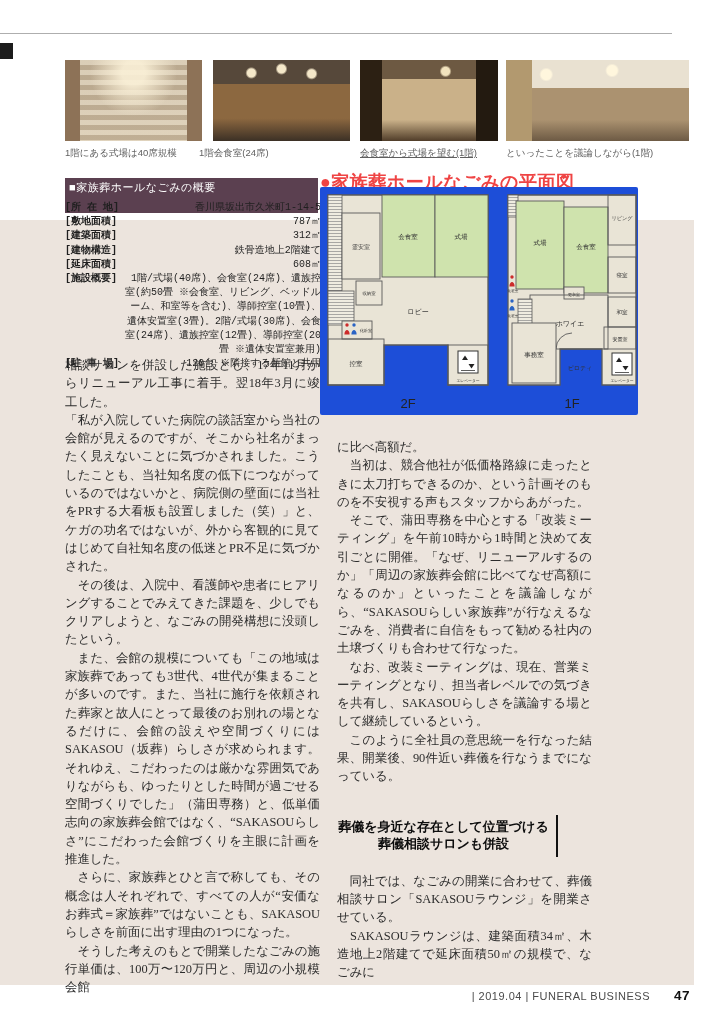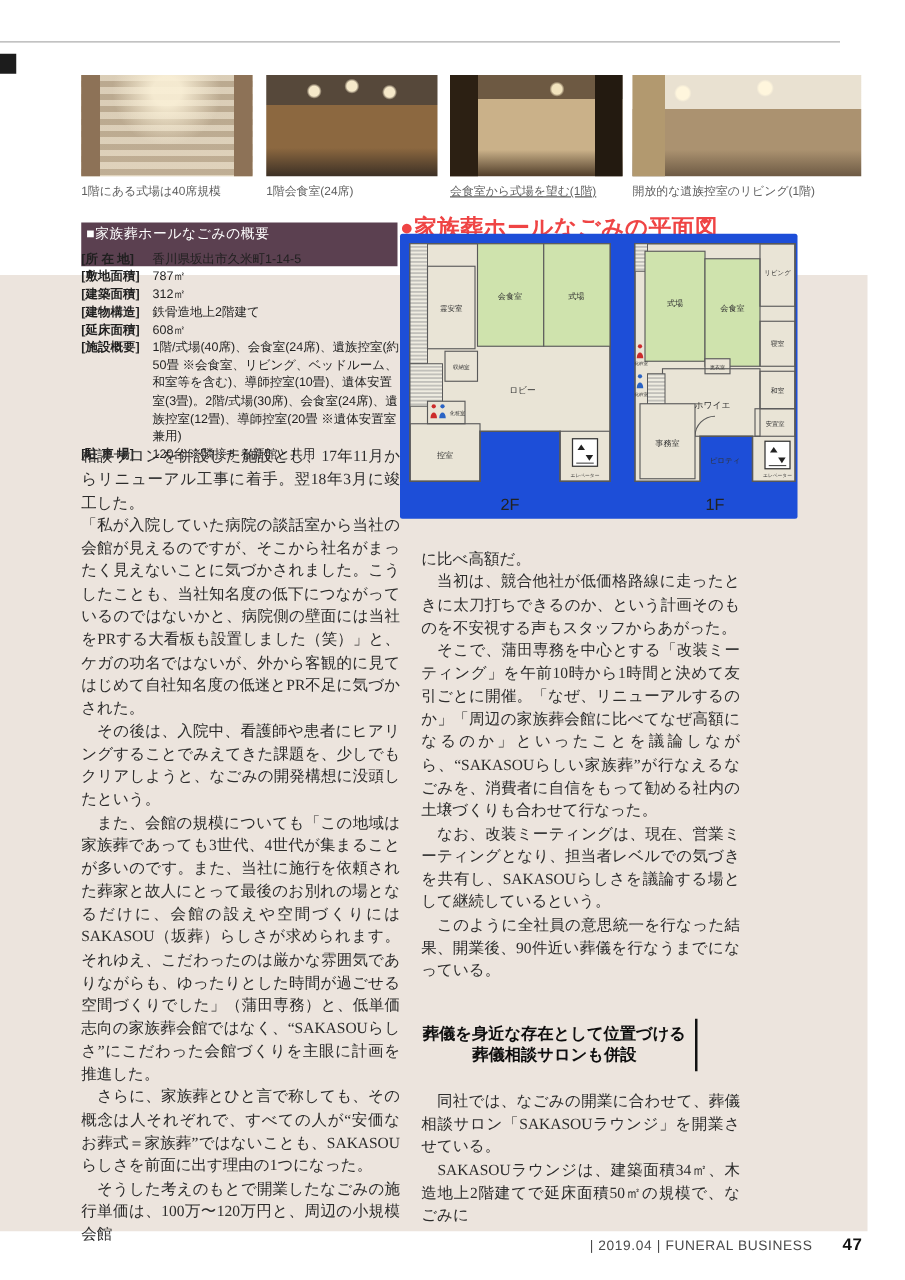--- a/index.html
+++ b/index.html
@@ -31,29 +31,29 @@
       linear-gradient(90deg,#2c2013 0 16%, transparent 16% 84%, #231a10 84%),
       radial-gradient(circle at 62% 14%, #f2e3bd 0 4px, transparent 6px),
       linear-gradient(180deg,#6d5942 0 24%, #cab189 24% 74%, #503d29 100%);}
   .photo4{left:506px;width:183px;
     background:
       radial-gradient(circle at 22% 18%, #fff6dd 0 5px, transparent 7px),
       radial-gradient(circle at 58% 13%, #fff6dd 0 5px, transparent 7px),
       linear-gradient(90deg,#b2996f 0 14%, transparent 14%),
       linear-gradient(180deg,#e9e1d1 0 34%, #ab9270 34% 74%, #6d5a44 100%);}
   .caption{position:absolute;top:147px;font-size:9.5px;color:#5f5f5f;letter-spacing:0;white-space:nowrap;}
-  .cap1{left:65px;}.cap2{left:213px;}.cap3{left:360px;text-decoration:underline;}.cap4{left:506px;}
+  .cap1{left:65px;}.cap2{left:199px;}.cap3{left:360px;text-decoration:underline;}.cap4{left:506px;}
 
   
   .ov-header{position:absolute;left:65px;top:178px;width:253px;height:35px;box-sizing:border-box;
     background:#5b4050;color:#fff;font-weight:normal;font-size:11px;line-height:19px;padding-left:4px;letter-spacing:.5px;}
   .ov-rows{position:absolute;left:65px;top:201px;width:256px;font-size:10px;line-height:14.2px;color:#1f1f1f;}
-  .ov-row{display:flex;}
+  .ov-row{display:flex;font-family:Liberation Mono, monospace;}
   .ov-lbl{flex:none;width:57px;font-weight:bold;}
-  .ov-val{flex:1;}
+  .ov-val{flex:1;text-align:right;}
 
   
   .fp-title{position:absolute;left:320px;top:170px;font-size:18px;font-weight:bold;color:#ef4444;letter-spacing:.5px;}
   .fp-panel{position:absolute;left:320px;top:187px;width:318px;height:228px;background:#1d4ed8;border-radius:2px;}
   .bld{fill:#e9e4d6;stroke:#595959;stroke-width:1.3;}
   .room{fill:#e9e4d6;stroke:#595959;stroke-width:.9;}
   .wall{fill:none;stroke:#595959;stroke-width:.9;}
   .groom{fill:#cfe3ad;stroke:#595959;stroke-width:.9;}
   .hatch{fill:url(#st);stroke:#595959;stroke-width:.8;}
   .wl{stroke:#595959;stroke-width:.9;fill:none;}
@@ -81,21 +81,21 @@
 <div class="top-rule"></div>
 <div class="corner-mark"></div>
 
 <div class="photo photo1"></div>
 <div class="photo photo2"></div>
 <div class="photo photo3"></div>
 <div class="photo photo4"></div>
 <div class="caption cap1">1階にある式場は40席規模</div>
 <div class="caption cap2">1階会食室(24席)</div>
 <div class="caption cap3">会食室から式場を望む(1階)</div>
-<div class="caption cap4">開放的な遺族控室のリビング(1階)</div>
+<div class="caption cap4">といったことを議論しながら(1階)</div>
 
 <div class="ov-header">■家族葬ホールなごみの概要</div>
 <div class="ov-rows">
   <div class="ov-row">
     <span class="ov-lbl">[所 在 地]</span>
     <span class="ov-val">香川県坂出市久米町1-14-5</span>
   </div>
   <div class="ov-row">
     <span class="ov-lbl">[敷地面積]</span>
     <span class="ov-val">787㎡</span>

